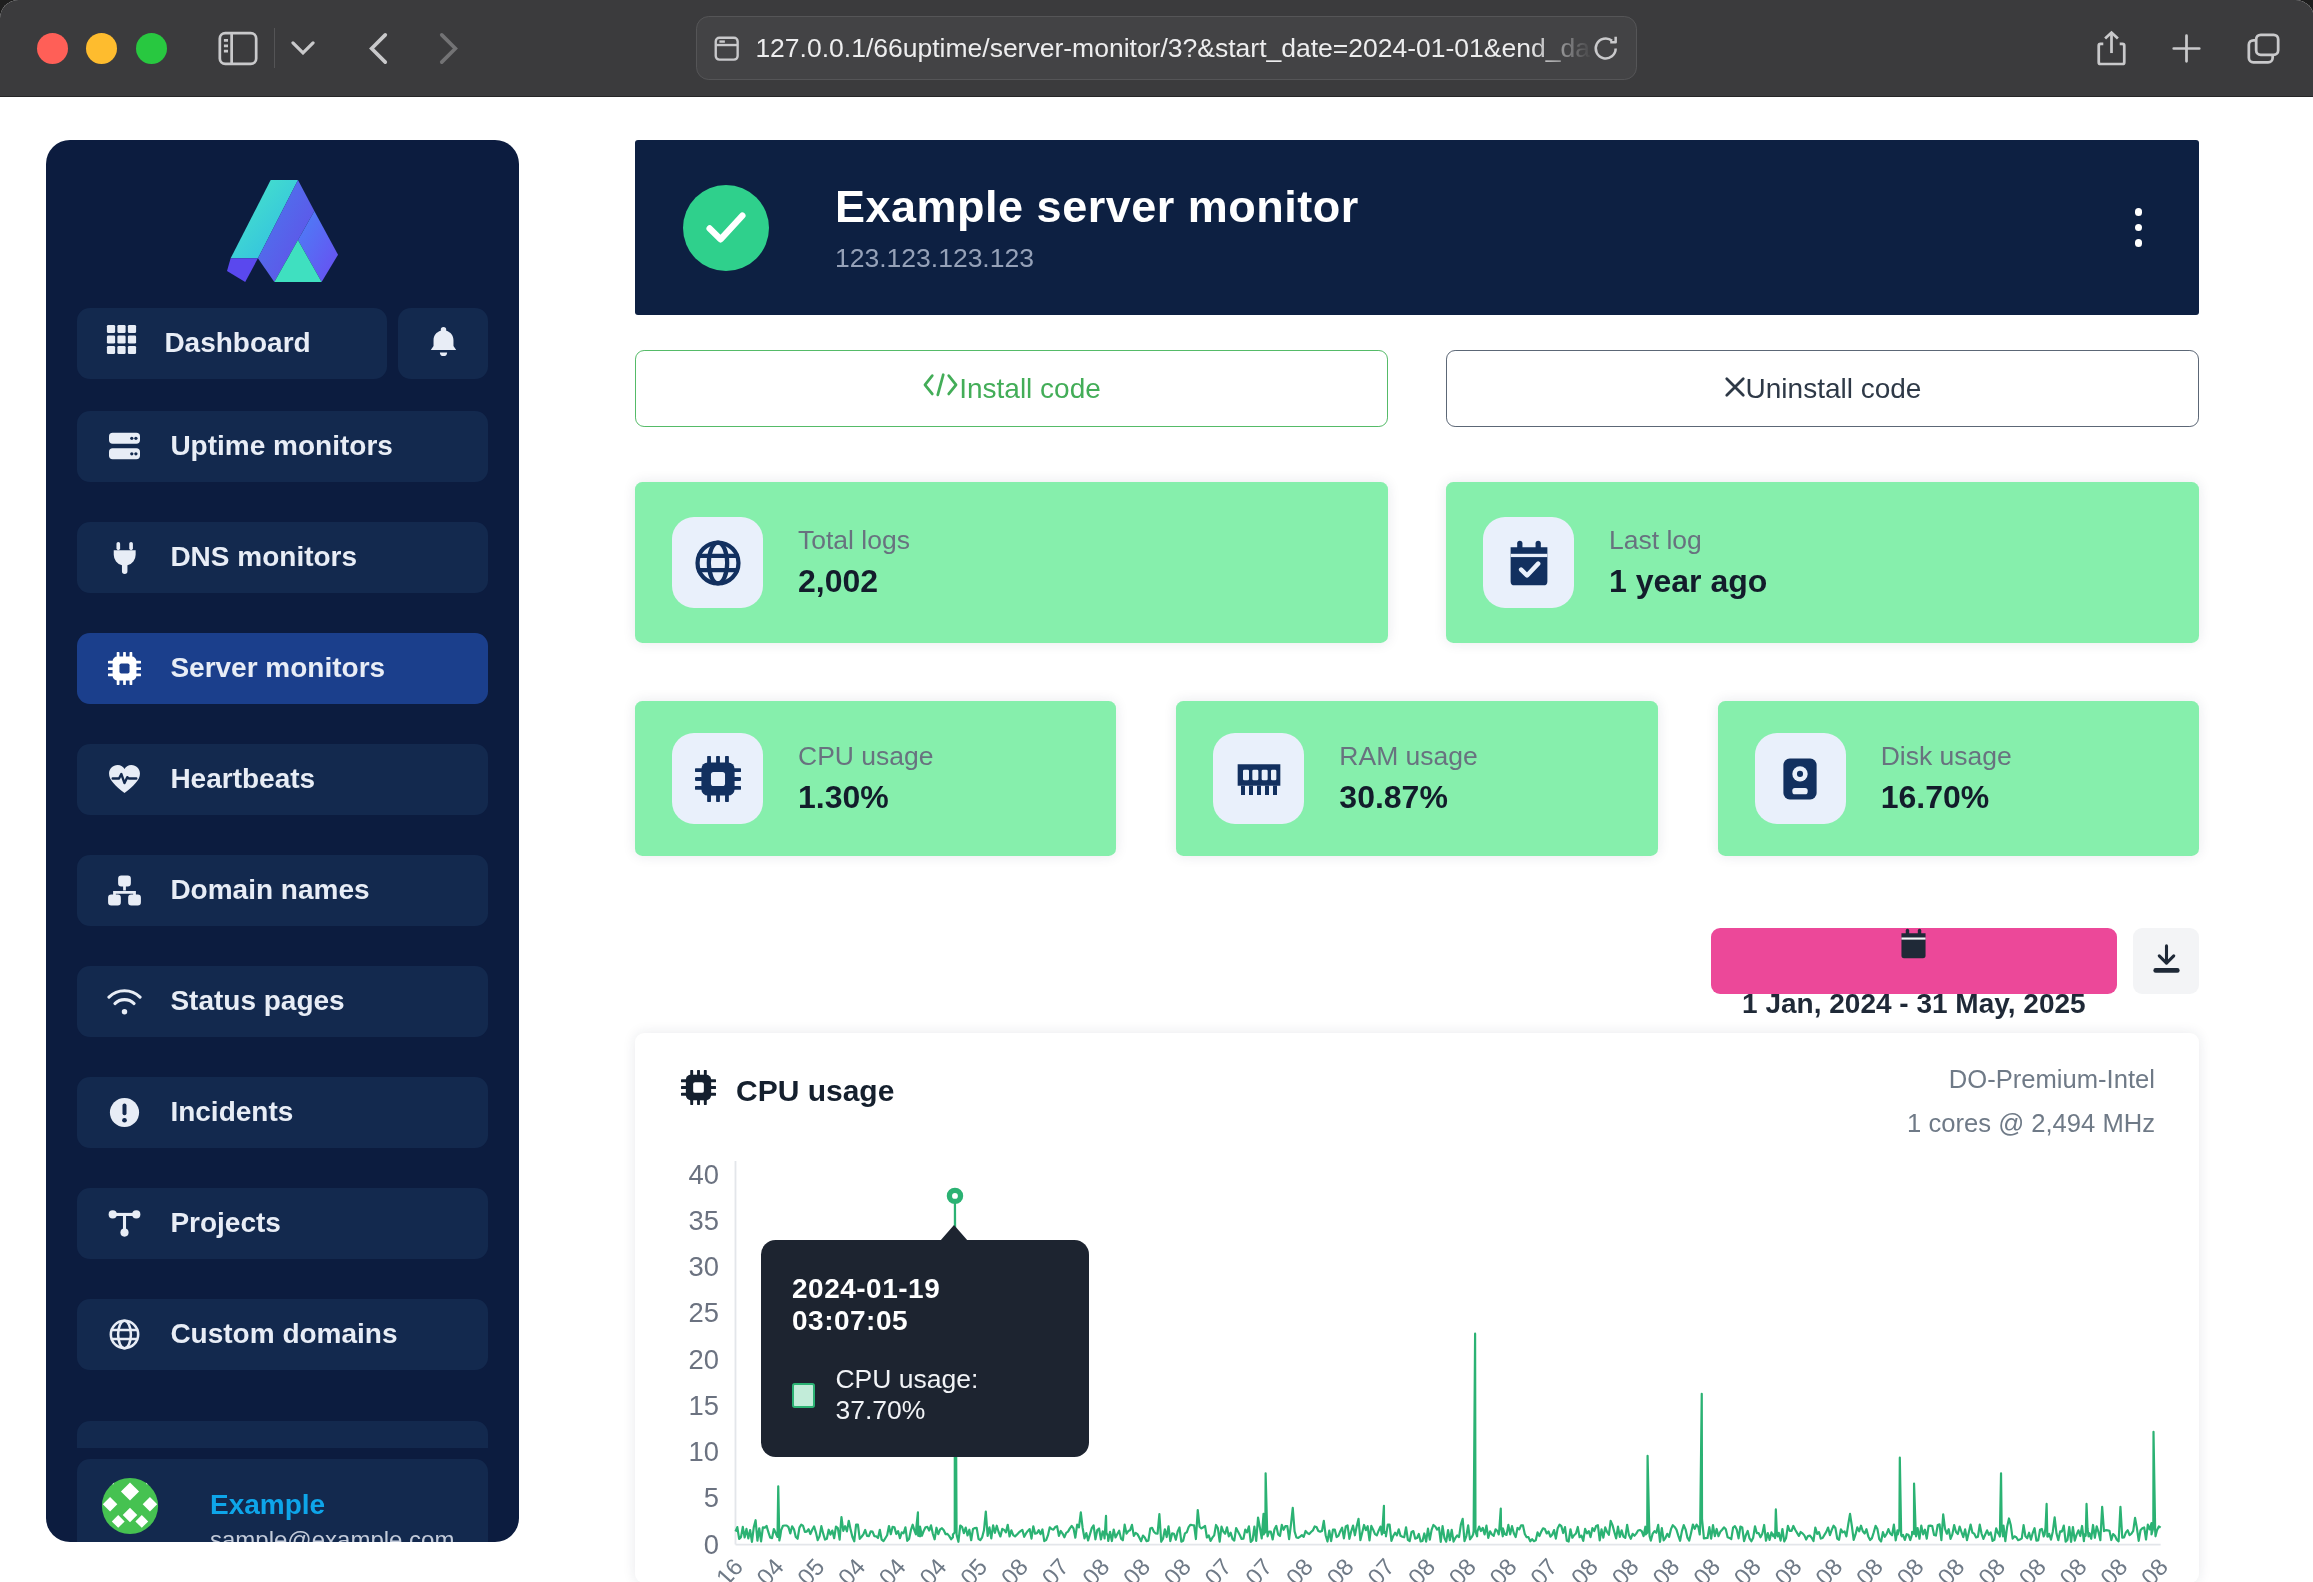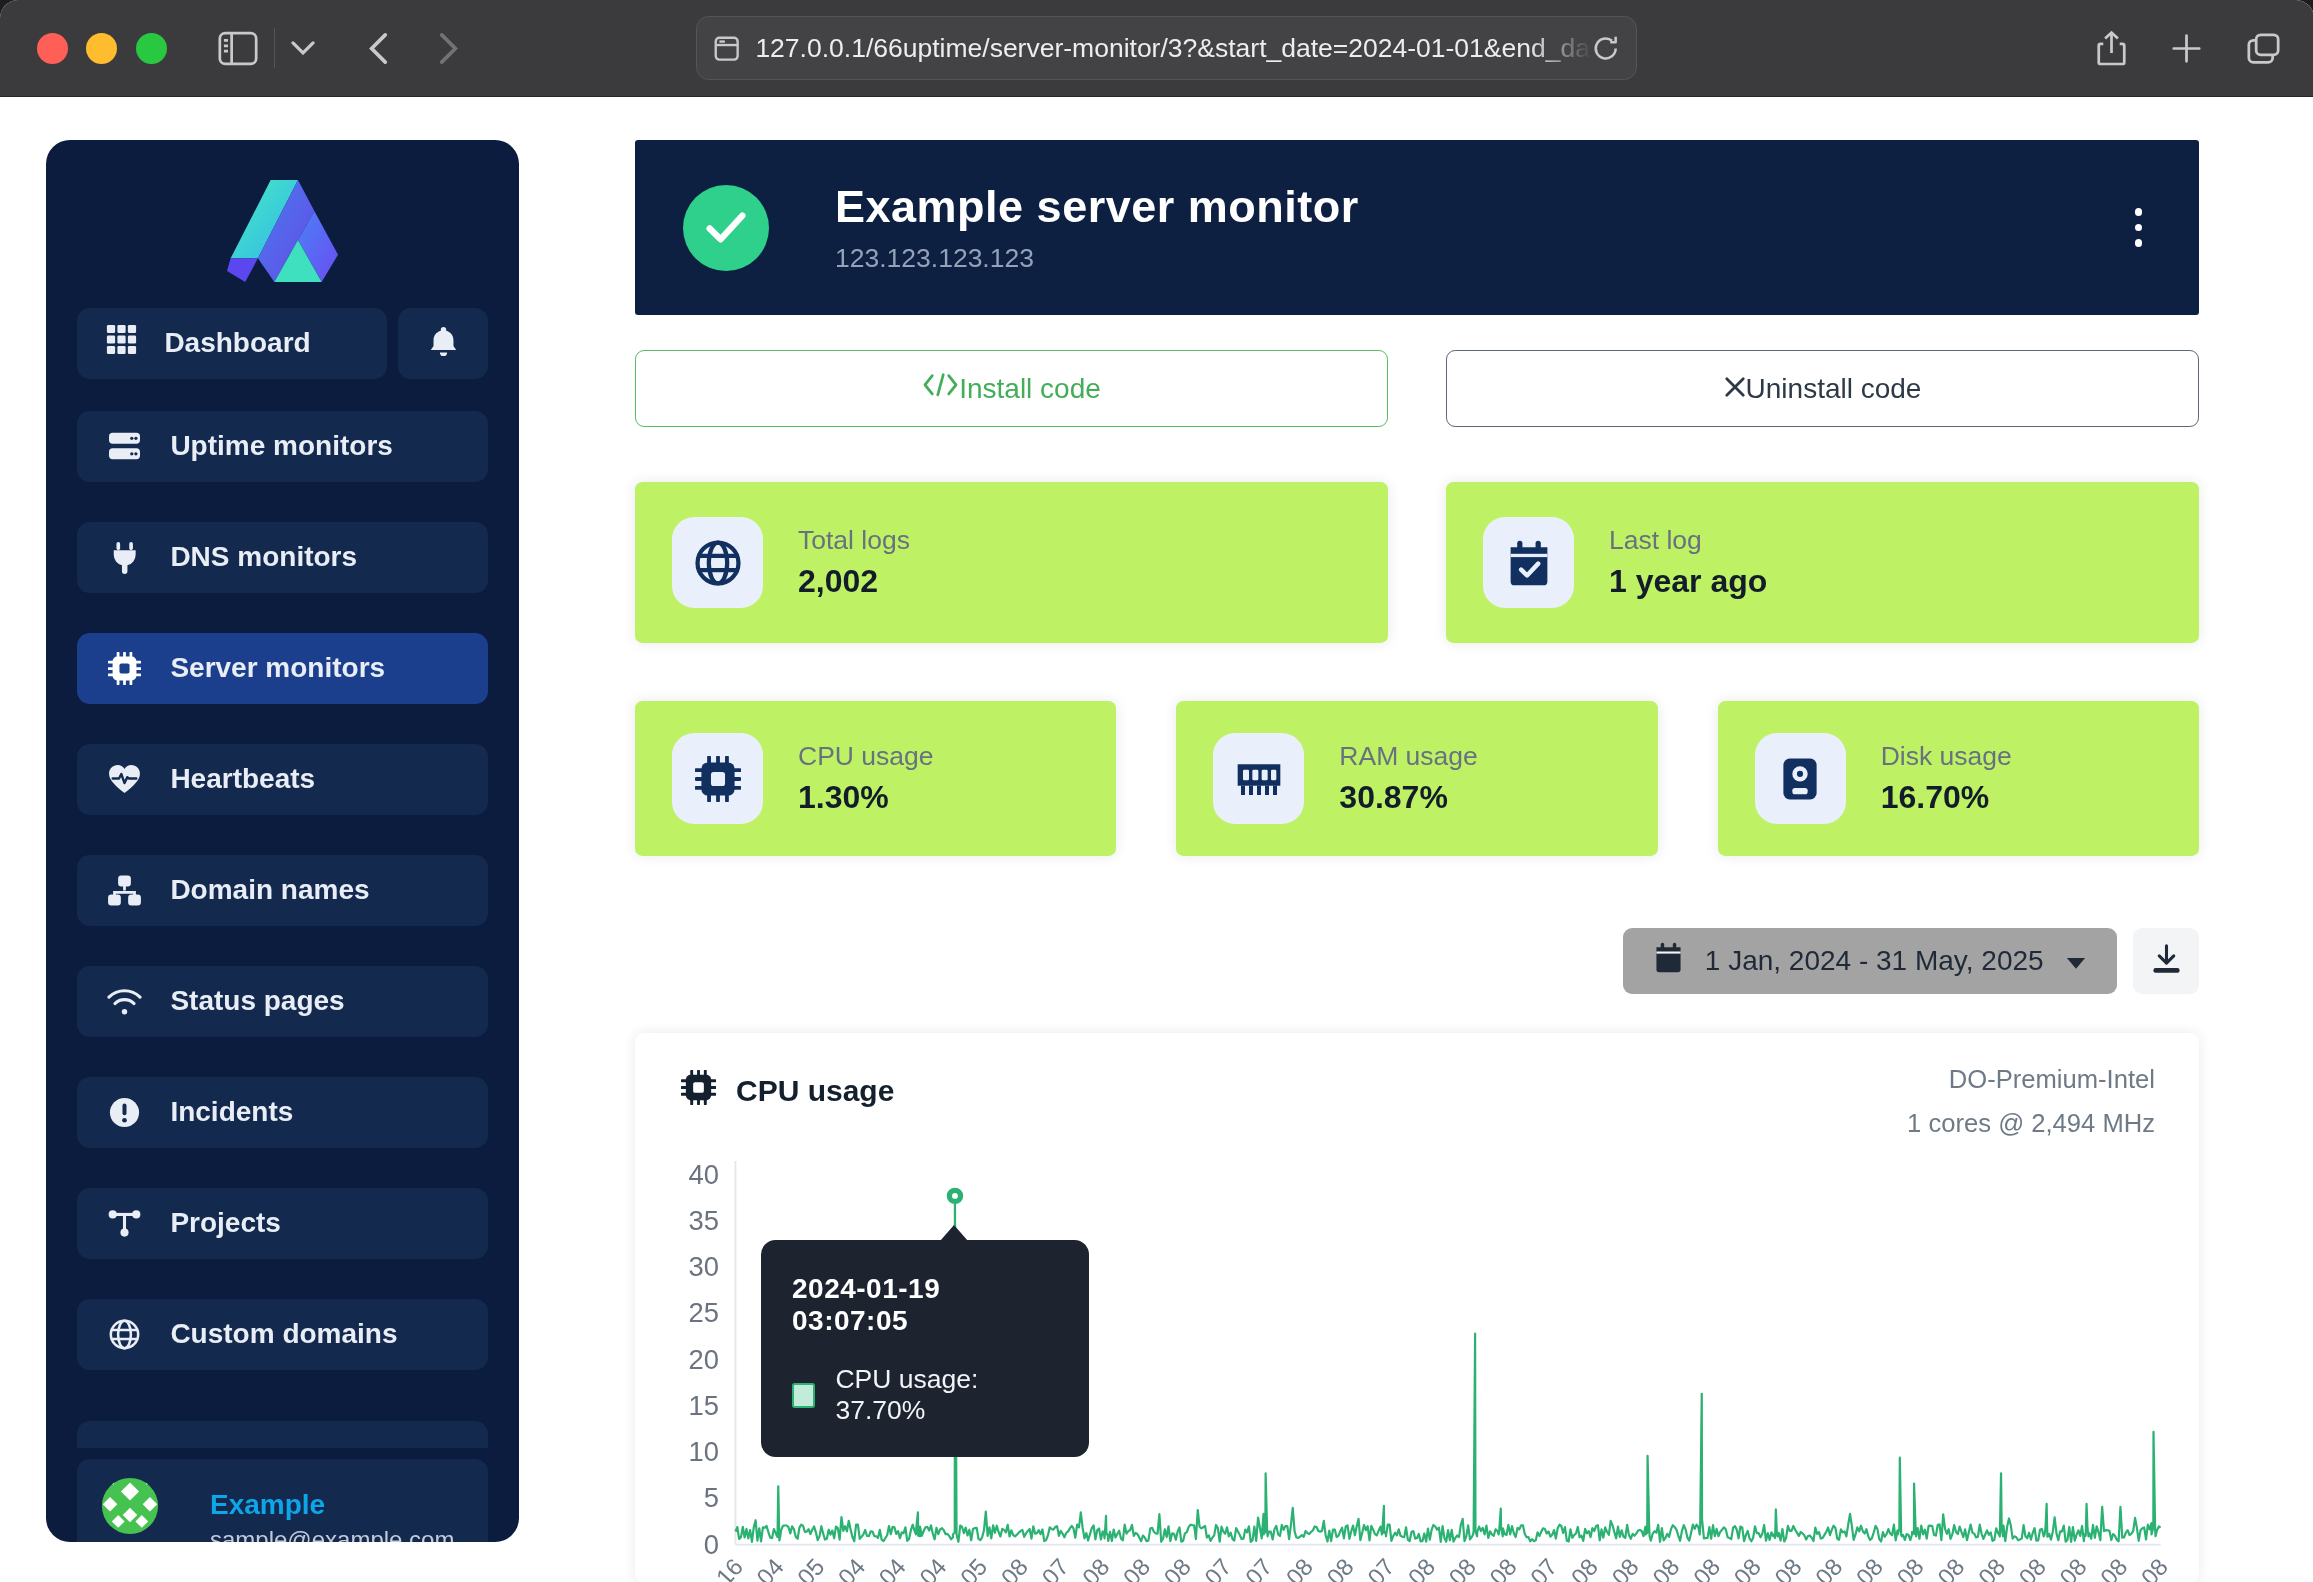--- a/index.html
+++ b/index.html
@@ -48,29 +48,29 @@
   .kebab { margin-left:auto; display:flex; flex-direction:column; gap:8.2px; padding:9.1px; cursor:pointer; }
   .kebab i { width:7.3px; height:7.3px; border-radius:50%; background:#ffffff; }
 
   .btn-row { position:absolute; top:252px; left:0; width:1564px; display:flex; gap:58px; }
   .action-btn { flex:1; height:77px; border-radius:9.1px; display:flex; align-items:center; justify-content:center; font-size:28px; cursor:pointer; background:#ffffff; }
   .btn-install { border:1.8px solid #55bb68; color:#43ad58; }
   .btn-uninstall { border:1.8px solid #5c6776; color:#2e3947; }
 
   .stats-row1 { position:absolute; top:384px; left:0; width:1564px; display:flex; gap:58px; }
   .stats-row2 { position:absolute; top:603px; left:0; width:1564px; display:flex; gap:60px; }
-  .stat-card { flex:1; height:161px; background:#bef264; border-radius:7.3px; box-shadow:0 0 12.8px rgba(25,39,70,.10); display:flex; align-items:center; padding:0 37px; }
+  .stat-card { flex:1; height:161px; background:#86efac; border-radius:7.3px; box-shadow:0 0 12.8px rgba(25,39,70,.10); display:flex; align-items:center; padding:0 37px; }
   .stats-row2 .stat-card { height:155px; }
   .stat-tile { width:91px; height:91px; border-radius:22px; background:#e9f0fb; display:flex; align-items:center; justify-content:center; flex:none; }
   .stat-texts { margin-left:35px; }
   .stat-label { color:#68727f; font-size:26.5px; }
   .stat-value { color:#131c2b; font-size:32px; font-weight:700; margin-top:7.3px; }
 
   .date-row { position:absolute; top:830px; left:0; width:1564px; display:flex; justify-content:flex-end; gap:16.4px; }
-  .date-chip { height:66px; background:#a3a3a3; border-radius:9.1px; display:flex; align-items:center; gap:22px; padding:0 31px; font-size:28px; font-weight:400; color:#1f2937; cursor:pointer; }
+  .date-chip { height:66px; background:#ec4899; border-radius:9.1px; display:flex; align-items:center; gap:22px; padding:0 31px; font-size:28px; font-weight:700; color:#1f2937; cursor:pointer;flex-direction:column; }
   .dl-chip { width:66px; height:66px; background:#f3f4f6; border-radius:9.1px; display:flex; align-items:center; justify-content:center; cursor:pointer; }
 
   .chart-card { position:absolute; top:935px; left:0; width:1564px; height:550px; background:#ffffff; border-radius:9.1px; box-shadow:0 0 12.8px rgba(25,39,70,.10); }
   .chart-head { position:absolute; top:37px; left:46px; display:flex; align-items:center; gap:20px; color:#15202e; font-size:30px; font-weight:700; }
   .chart-meta { position:absolute; top:24px; right:44px; text-align:right; color:#6f7a87; font-size:25.6px; line-height:44px; }
   .plot-svg { position:absolute; left:0; top:0; width:1564px; height:550px; }
 
   .tooltip { position:absolute; width:328px; background:#1d2430; border-radius:14.6px; padding:33px 31px 31px 31px; z-index:5; }
   .tooltip::before { content:""; position:absolute; top:-14.6px; left:179px; border-left:14.6px solid transparent; border-right:14.6px solid transparent; border-bottom:16.4px solid #1d2430; }
   .tt-title { color:#ffffff; font-size:28px; font-weight:700; letter-spacing:0.5px; }

